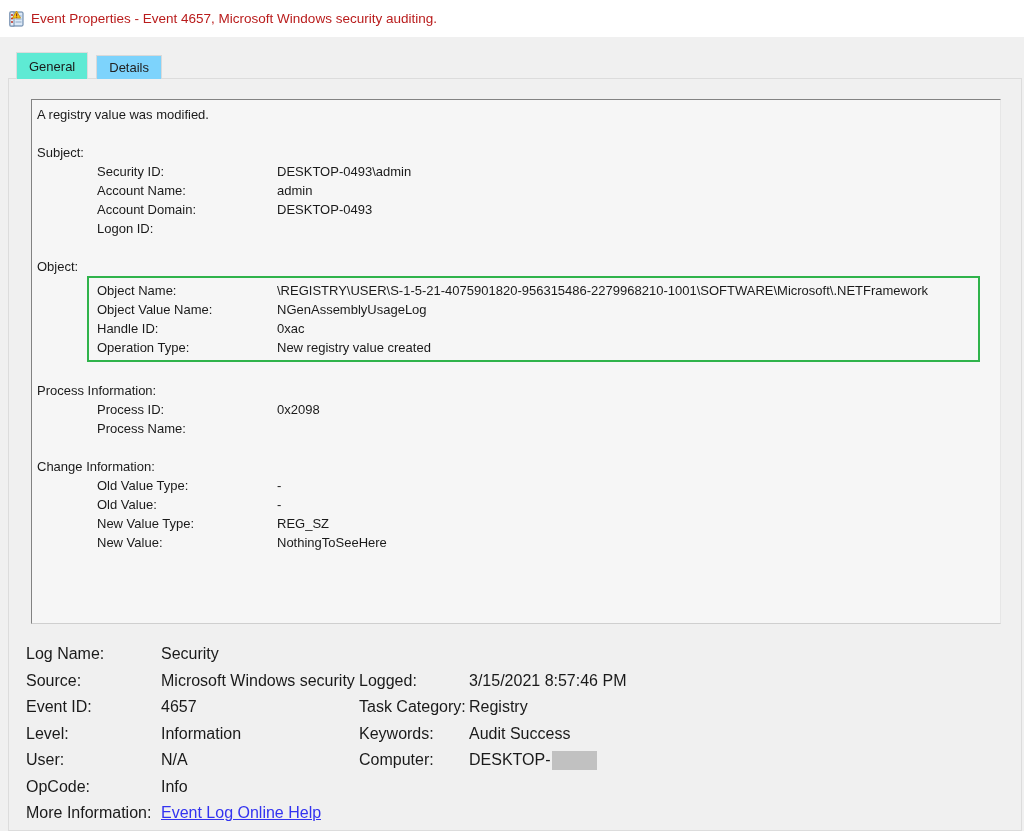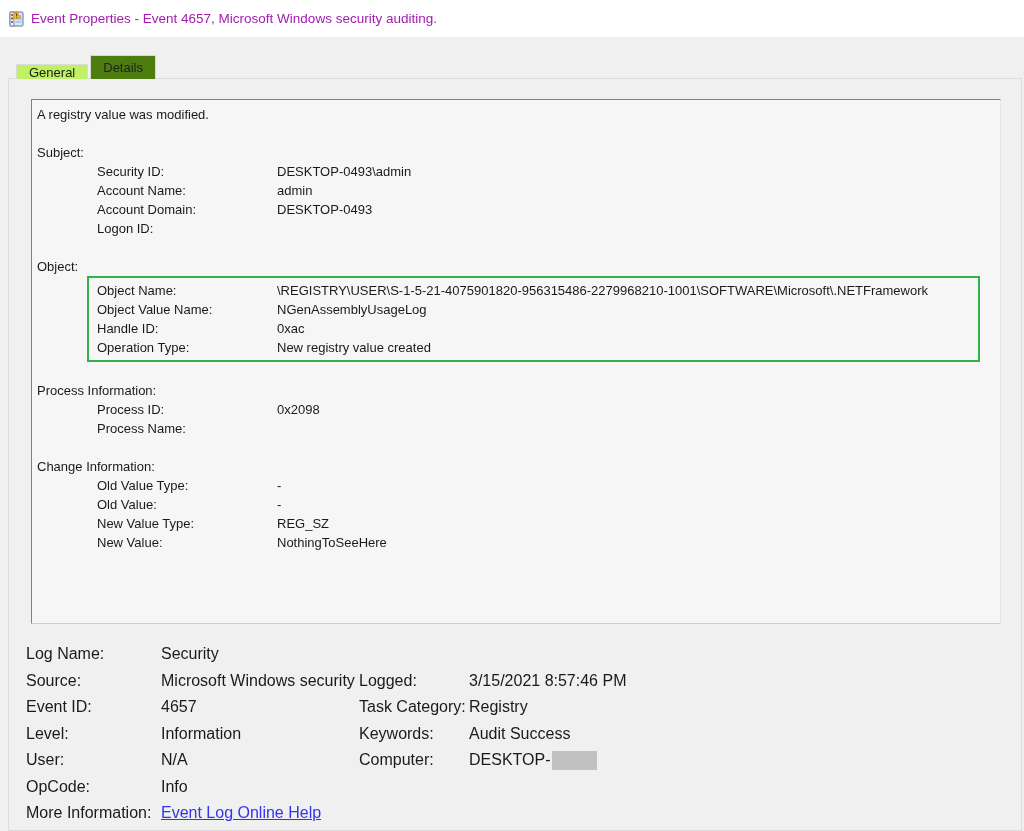--- a/index.html
+++ b/index.html
@@ -12,40 +12,40 @@
   }
 
   
   .titlebar {
     position: absolute; left: 0; top: 0; width: 1024px; height: 37px;
     background: #ffffff;
     display: flex; align-items: center;
     padding-left: 8px;
   }
   .titlebar .app-icon { width: 17px; height: 17px; margin-right: 6px; flex: 0 0 auto; }
-  .titlebar .title-text { font-size: 13.5px; color: #a21caf; }
+  .titlebar .title-text { font-size: 13.5px; color: #b91c1c; }
 
   
   .tabstrip {
     position: absolute; left: 16px; top: 52px; height: 27px;
     display: flex; align-items: flex-end; z-index: 3;
   }
   .tab {
     font-size: 13px; text-align: center; cursor: default;
     padding: 0 12px; display: flex; align-items: center; justify-content: center;
   }
   .tab.active {
-    background: #bef264;
+    background: #5eead4;
     border: 1px solid #dcdcdc; border-bottom: none;
-    height: 15px; position: relative; z-index: 4;
+    height: 27px; position: relative; z-index: 4;
   }
   .tab.inactive {
-    background: #4d7c0f;
+    background: #7dd3fc;
     border: 1px solid #d9d9d9; border-bottom: none;
-    height: 24px; margin-left: 2px; color: #222;
+    height: 24px; margin-left: 8px; color: #222;
   }
 
   
   .tabpage {
     position: absolute; left: 8px; top: 78px; width: 1014px; height: 753px;
     background: #f0f0f0;
     border: 1px solid #dcdcdc;
   }
 
   

